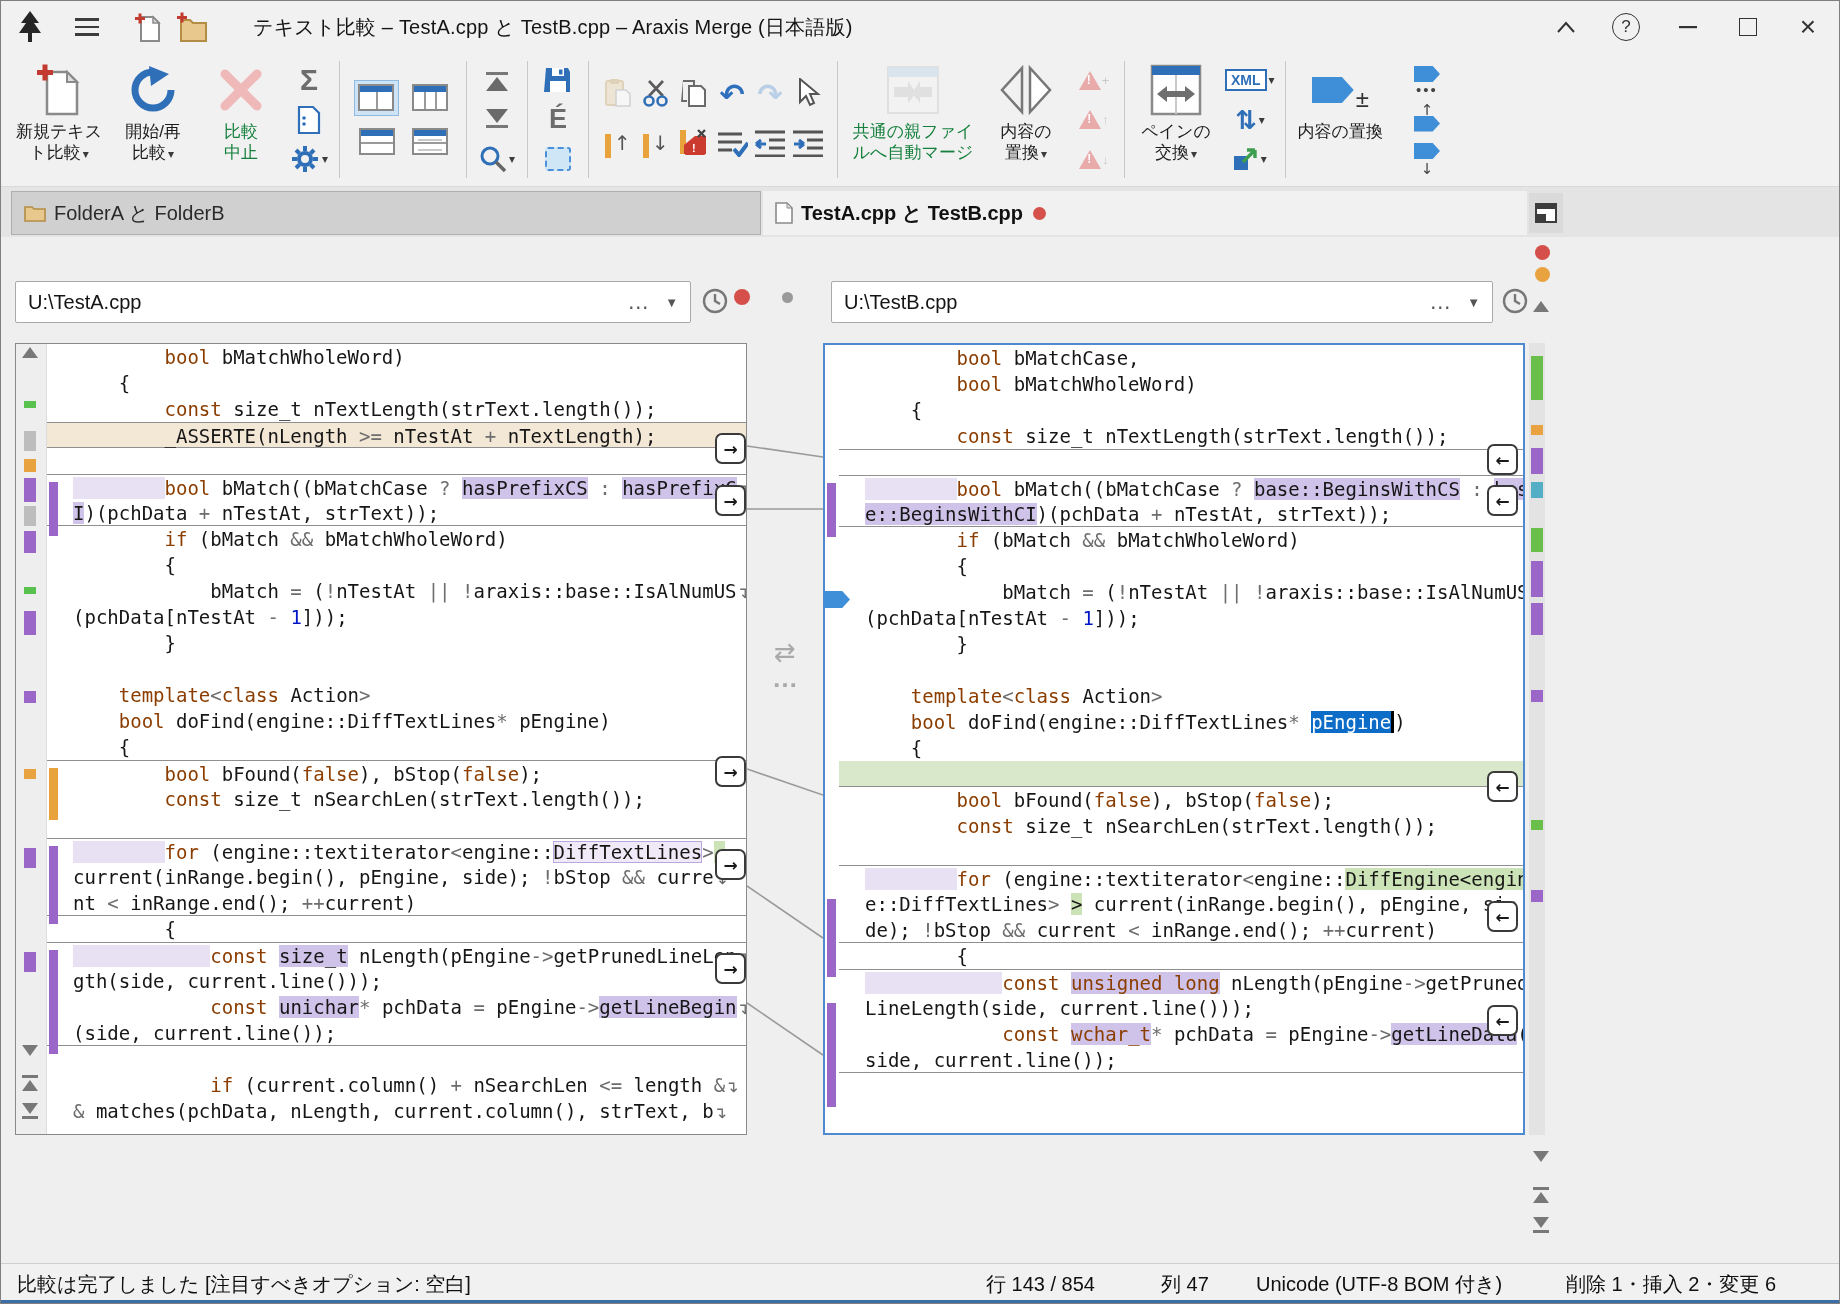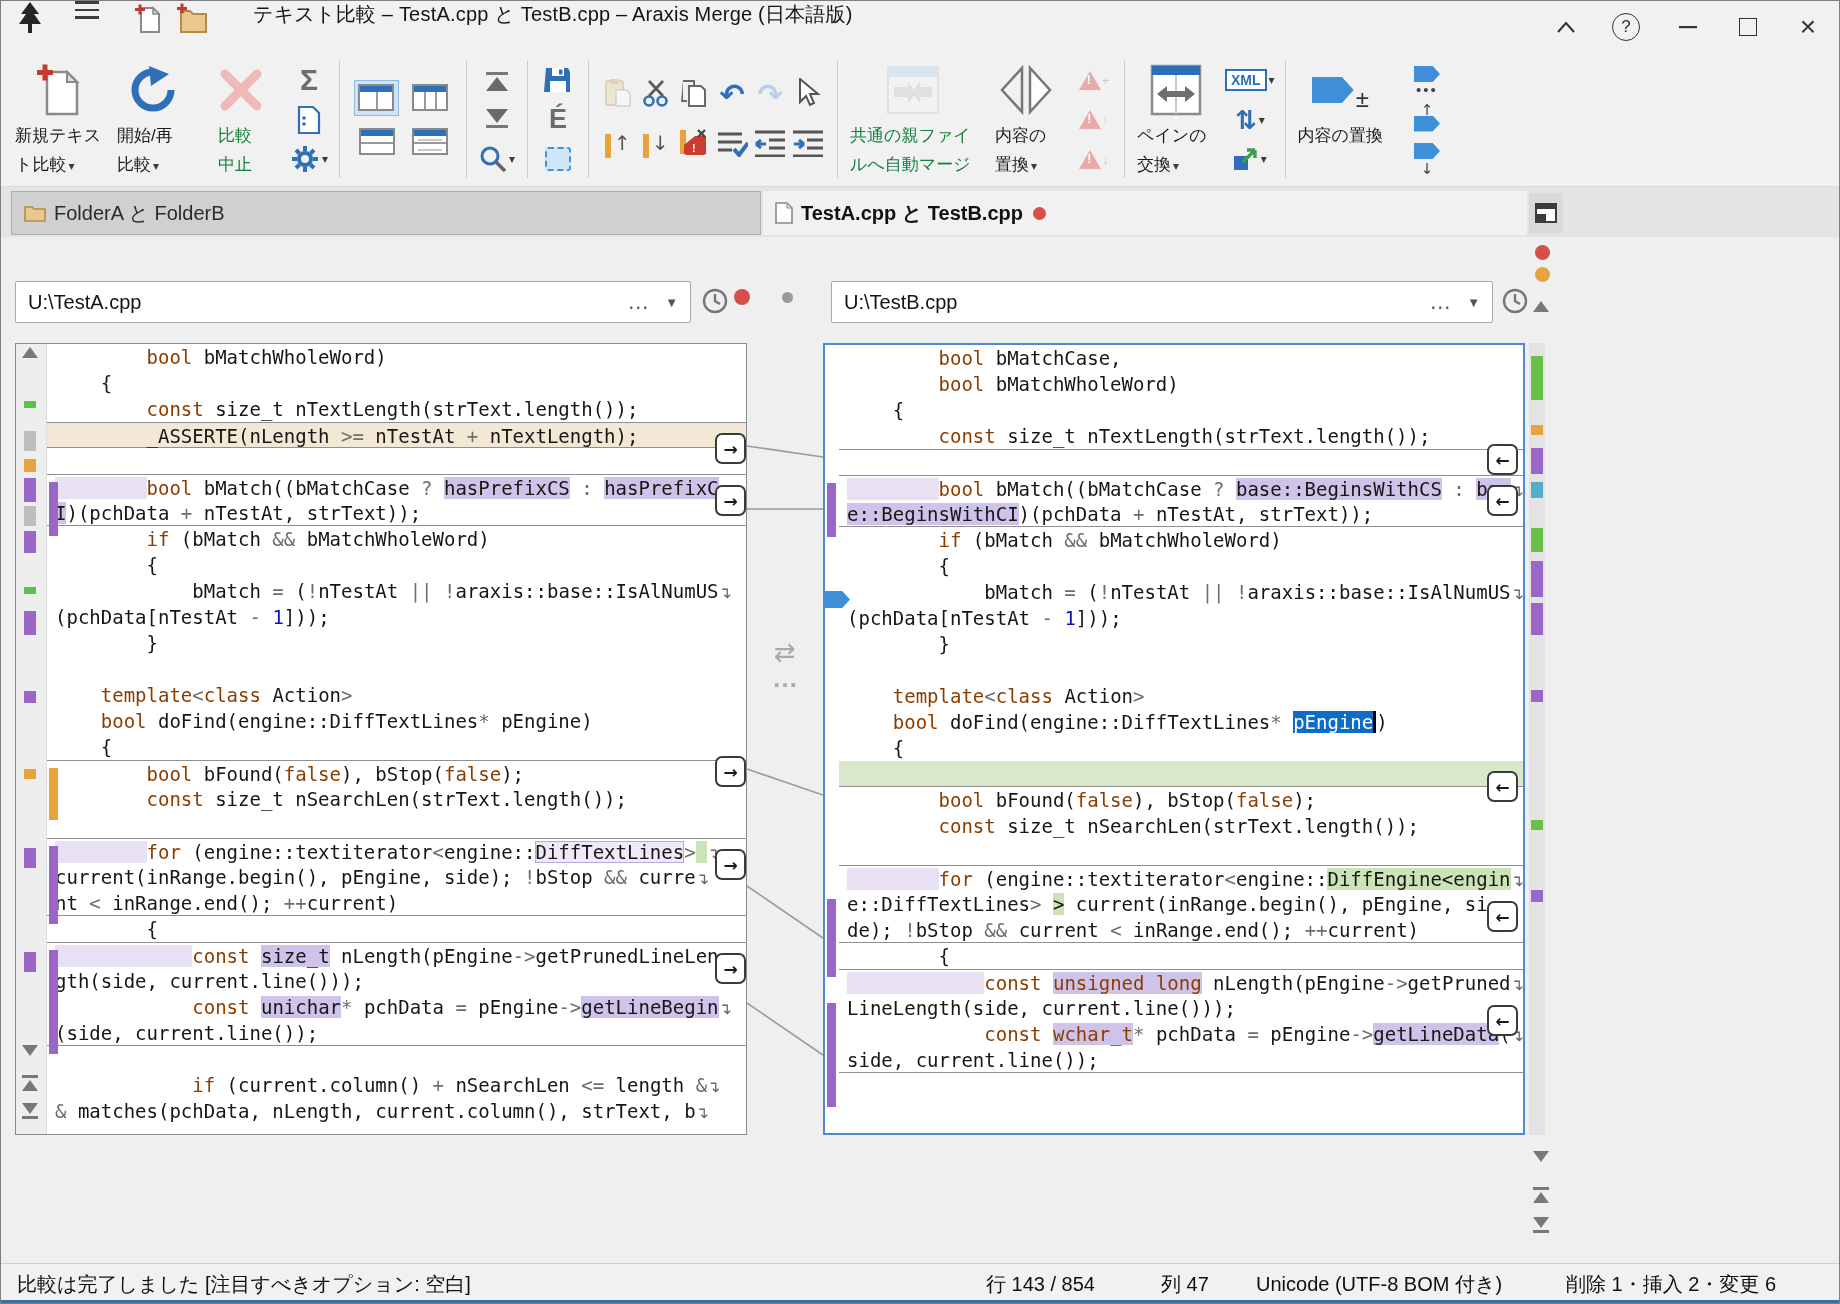--- a/index.html
+++ b/index.html
@@ -3,35 +3,35 @@
 <meta charset="utf-8">
 <style>
   html,body{margin:0;padding:0}
   body{width:1840px;height:1304px;position:relative;background:#efefef;
        font-family:"Liberation Sans",sans-serif;overflow:hidden;box-sizing:border-box;
        border:1px solid #7f7f7f}
   .abs{position:absolute}
 
   
   .titlebar{position:absolute;left:0;top:0;width:100%;height:52px;background:#f1f1f1;
-            display:flex;}
+            display:flex;align-items:center}
   .title-text{font-size:20px;color:#141414;margin-left:44px;letter-spacing:.2px}
   .hamburger{width:24px;height:18px;margin-left:30px;display:flex;flex-direction:column;justify-content:space-between}
   .hamburger div{height:2.6px;background:#3c3c3c}
   .win-ctl{position:absolute;top:0;height:52px;width:50px;display:flex;align-items:center;justify-content:center;color:#333}
   .helpq{width:26px;height:26px;border:1.6px solid #333;border-radius:50%;display:flex;align-items:center;justify-content:center;font-size:17px}
   .maxbox{width:16px;height:16px;border:1.7px solid #333}
 
   
   .toolbar{position:absolute;left:0;top:52px;width:100%;height:134px;background:#f1f1f1;
            border-bottom:1px solid #d9d9d9;display:flex;align-items:stretch;padding-left:8px;box-sizing:border-box}
   .tb-div{width:1px;background:#c9c9c9;margin:8px 6px}
   .tbb{display:flex;flex-direction:column;align-items:center;padding:6px 6px 2px;min-width:76px;cursor:default}
   .tbb .ic{height:62px;display:flex;align-items:center;justify-content:center}
-  .tbb .lb{font-size:17px;line-height:29px;text-align:left;color:#1b1b1b;white-space:pre-line}
+  .tbb .lb{font-size:17px;line-height:21px;text-align:center;color:#1b1b1b;white-space:pre-line}
   .tbb.dis .lb{color:#15803d}
   .caret{font-size:12px;color:#3b3b3b;margin-left:2px}
   .minicol{display:flex;flex-direction:column;justify-content:space-between;padding:8px 4px}
   .mini{height:38px;min-width:40px;display:flex;align-items:center;justify-content:center}
   .grid2x2{display:grid;grid-template-columns:auto auto;grid-gap:8px;align-content:center;padding:0 8px}
   .lay{width:36px;height:27px;border:2px solid #8a8a8a;background:#fff;position:relative;box-sizing:border-box}
   .lay .top{position:absolute;left:0;top:0;width:100%;height:6px;background:#2f6fb8}
   .lay .v1{position:absolute;top:6px;bottom:0;left:50%;width:2px;background:#9a9a9a}
   .lay .v2a{position:absolute;top:6px;bottom:0;left:33%;width:2px;background:#9a9a9a}
   .lay .v2b{position:absolute;top:6px;bottom:0;left:66%;width:2px;background:#9a9a9a}
@@ -63,21 +63,21 @@
   .hist{position:absolute;top:50px}
   .dotc{position:absolute;border-radius:50%}
 
   
   .paneL{position:absolute;left:14px;top:342px;width:732px;height:792px;background:#fff;border:1px solid #8a8a8a;box-sizing:border-box}
   .paneR{position:absolute;left:822px;top:342px;width:702px;height:792px;background:#fff;border:2px solid #4f89cf;box-sizing:border-box}
   .gutter{position:absolute;left:0;top:0;bottom:0;width:30px;background:#eeeeee;border-right:1px solid #dcdcdc}
   .codearea{position:absolute;top:0;bottom:0;overflow:hidden}
   .paneL .codearea{left:31px;right:0}
   .paneR .codearea{left:14px;right:0}
-  .row{height:26px;line-height:26px;white-space:pre;padding-left:8px;font-family:"DejaVu Sans Mono",monospace;
+  .row{height:26px;line-height:26px;white-space:pre;padding-left:26px;font-family:"DejaVu Sans Mono",monospace;
        font-size:19px;color:#161616;box-sizing:border-box}
   .row.deleted{background:#f3e7d6;border-top:1px solid #8f8f8f;border-bottom:1px solid #8f8f8f}
   .row.chg-top{border-top:1px solid #8f8f8f}
   .row.chg-bot{border-bottom:1px solid #8f8f8f}
   .row.ins-point{border-top:1px solid #8f8f8f}
   .row.ins-top{background:#d9e8ca;border-top:1px solid #8f8f8f}
   .row.ins-bot{background:#d9e8ca;border-bottom:1px solid #8f8f8f}
   .k{color:#8b3d00}
   .o{color:#6d6d6d}
   .n{color:#0014c8}

